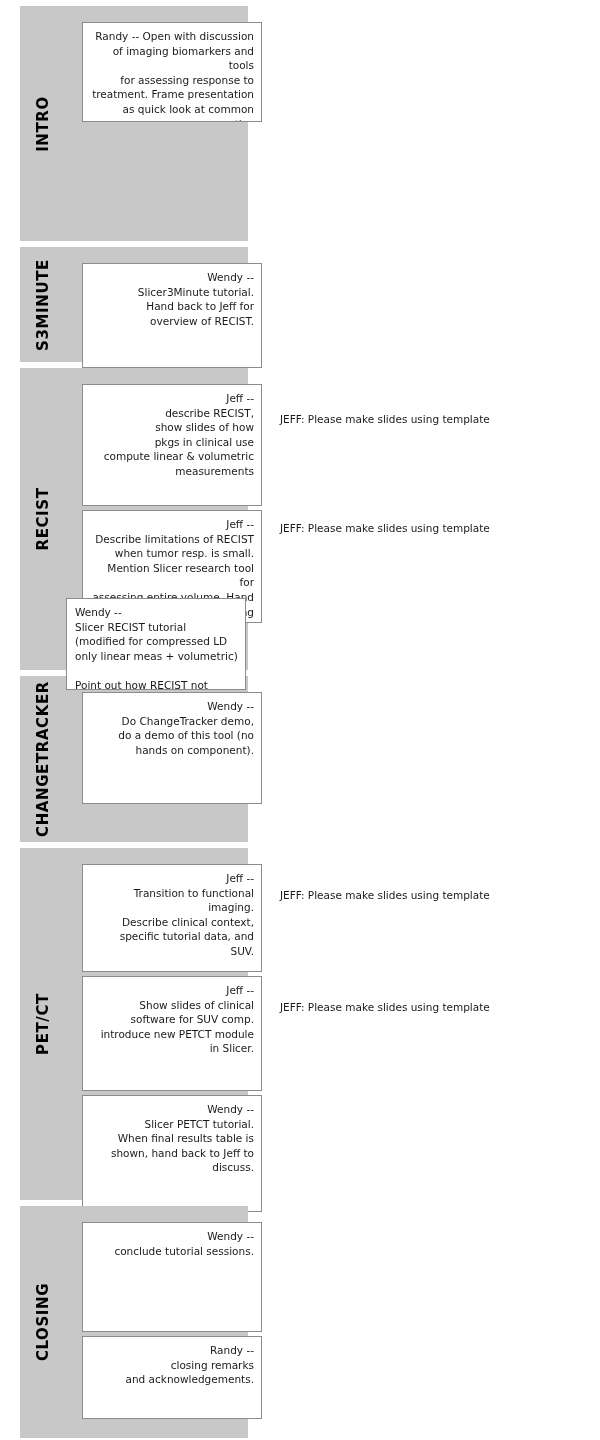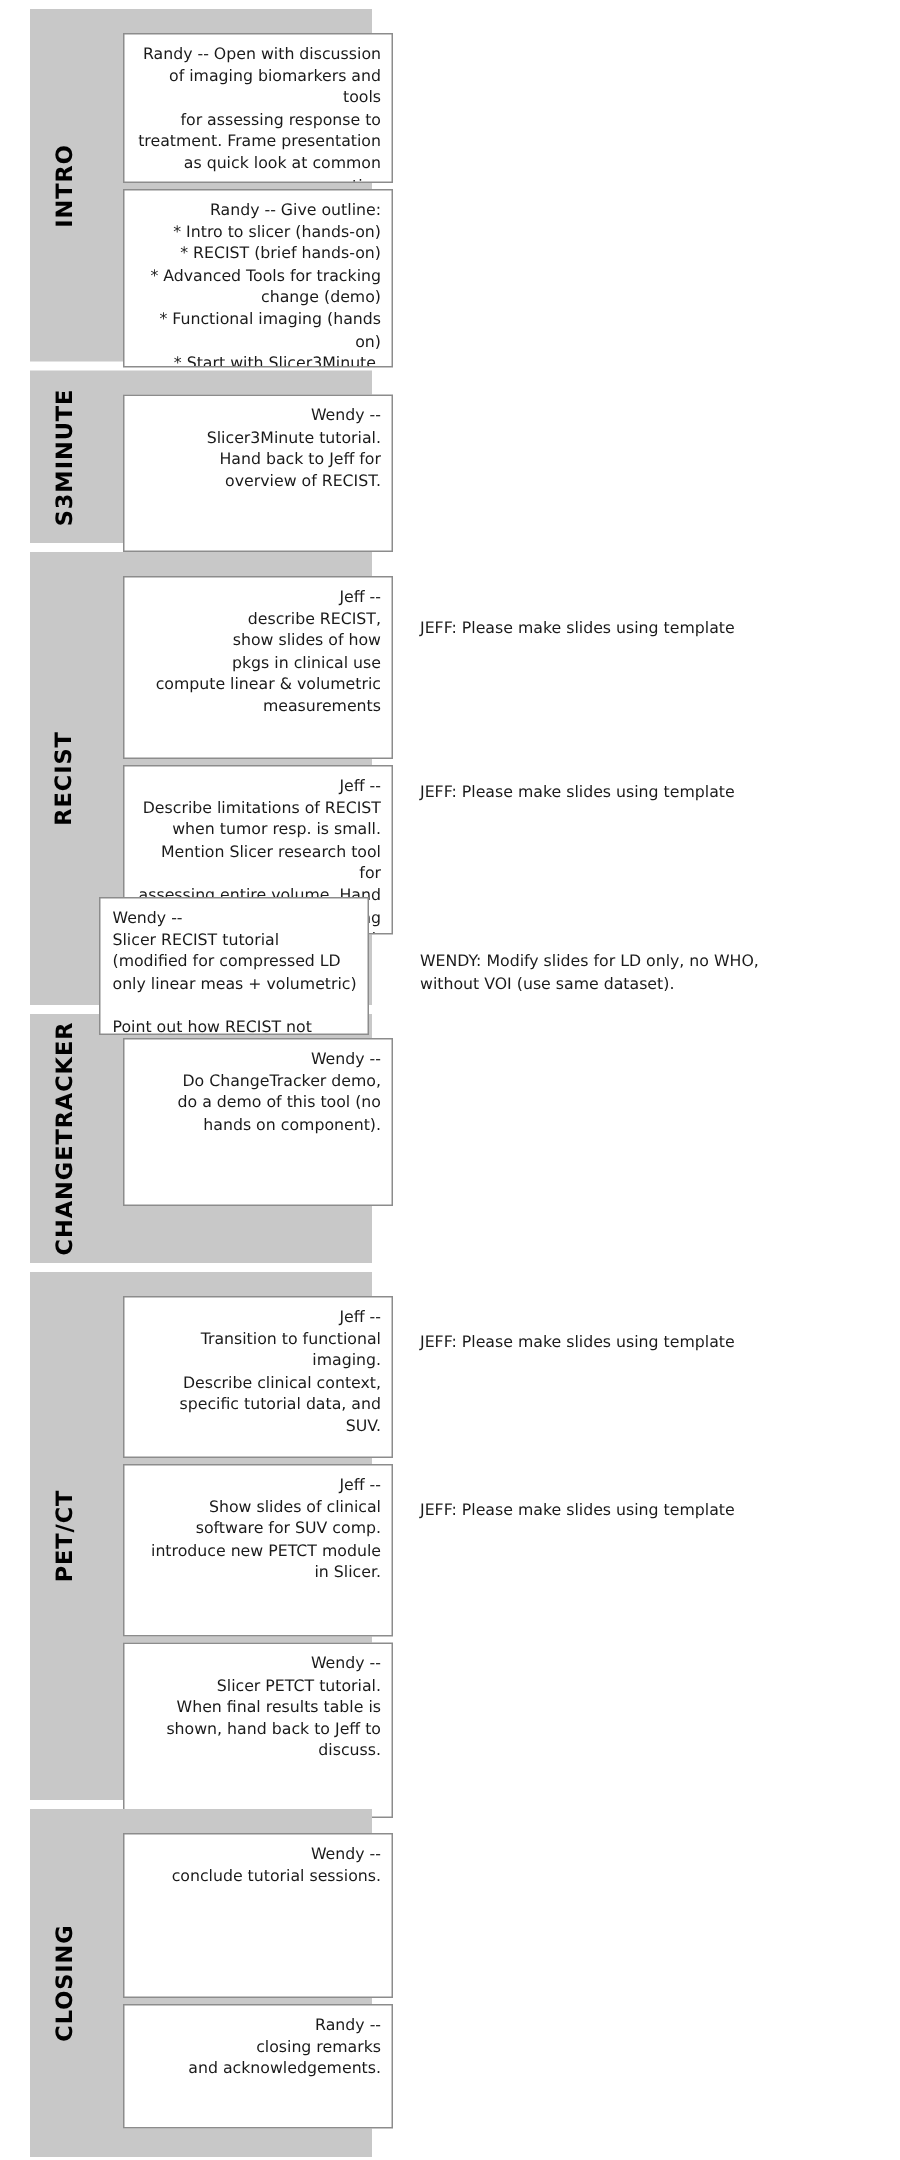--- a/index.html
+++ b/index.html
@@ -108,28 +108,20 @@
         <span>INTRO</span>
       </div>
       <div class="cards">
         <div class="card" style="height: 100px;">Randy -- Open with discussion
 of imaging biomarkers and tools
 for assessing response to
 treatment. Frame presentation
 as quick look at common practice
 and research tools,
 specifically 3D Slicer.</div>
-        <div class="card" style="height: 119px;">Randy -- Give outline:
-* Intro to slicer (hands-on)
-* RECIST (brief hands-on)
-* Advanced Tools for tracking
-change (demo)
-* Functional imaging (hands
-on)
-* Start with Slicer3Minute.</div>
       </div>
     </div>
     <div class="section" style="height: 115px;">
       <div class="section-label">
         <span>S3MINUTE</span>
       </div>
       <div class="cards">
         <div class="card" style="height: 105px;">Wendy --
 Slicer3Minute tutorial.
 Hand back to Jeff for
@@ -198,22 +190,20 @@
 conclude tutorial sessions.</div>
         <div class="card" style="height: 83px;">Randy --
 closing remarks
 and acknowledgements.</div>
       </div>
     </div>
   </div>
 <div class="notes-layer" id="notes-layer">
     <div class="note" style="top: 412px; left: 280px;">JEFF: Please make slides using template</div>
     <div class="note" style="top: 521px; left: 280px;">JEFF: Please make slides using template</div>
-    <div class="note" style="top: 634px; left: 280px;">WENDY: Modify slides for LD only, no WHO,
-without VOI (use same dataset).</div>
     <div class="note" style="top: 888px; left: 280px;">JEFF: Please make slides using template</div>
     <div class="note" style="top: 1000px; left: 280px;">JEFF: Please make slides using template</div>
   </div>
 
 <div class="bridge-wrap" style="top: 598px;">
     <div class="card" style="height: 92px; margin-bottom: 0px;">Wendy --
 Slicer RECIST tutorial
 (modified for compressed LD
 only linear meas + volumetric)
 

